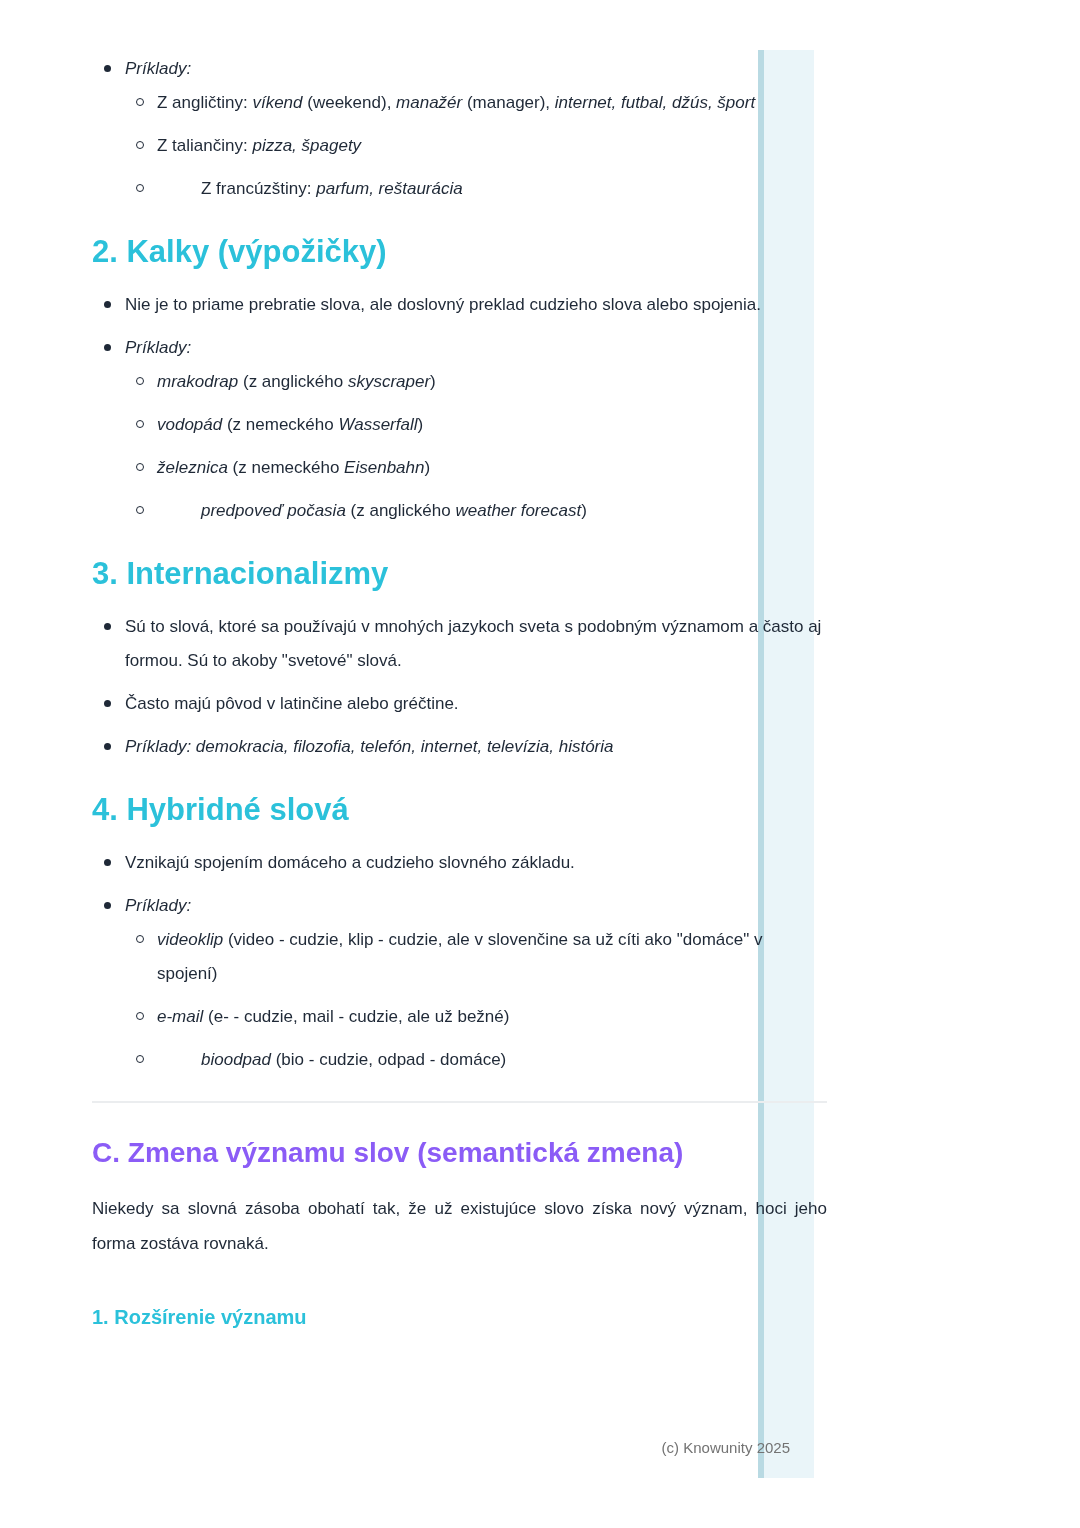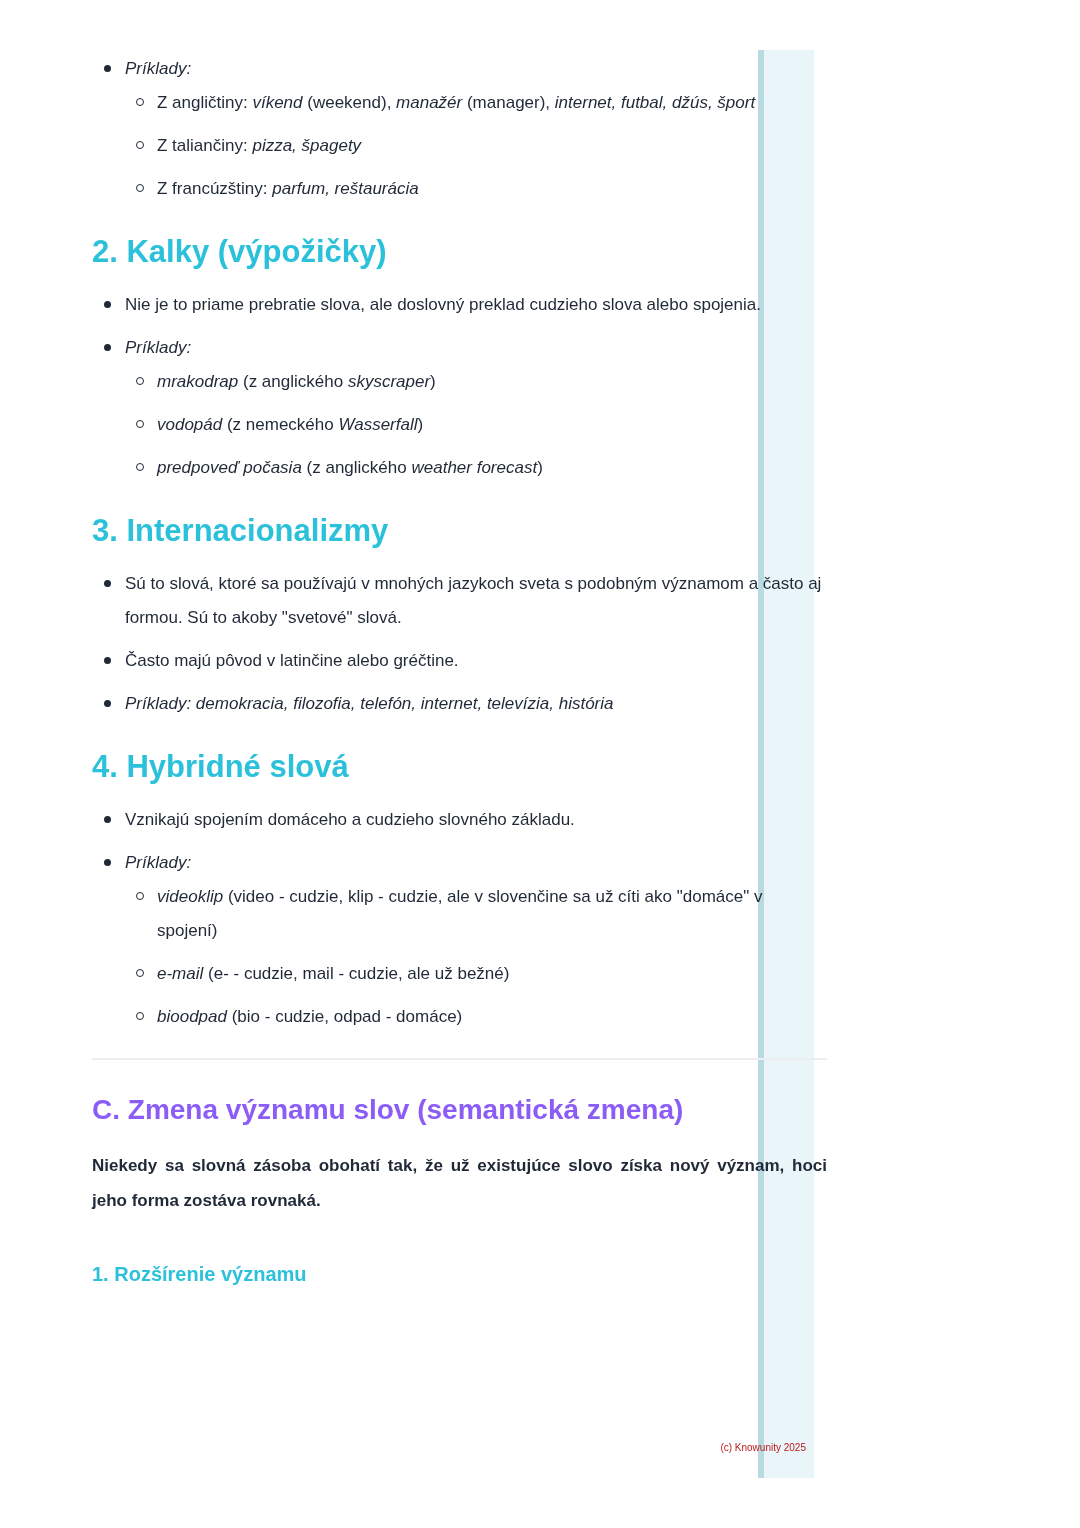--- a/index.html
+++ b/index.html
@@ -36,44 +36,44 @@
     color:#2bc1da;
     margin:40px 0 0 0;
   }
   .b1{display:flex;margin-bottom:9px;}
   .m1{
     flex:0 0 7px;width:7px;height:7px;border-radius:50%;
     background:#1f2937;
     margin:13px 14px 0 12px;
   }
   .b2{display:flex;margin-bottom:9px;}
-  .b2:last-child{margin-bottom:0;}
+  .b2:last-child{margin-bottom:0;gap:44px;}
   .m2{
     flex:0 0 8px;width:8px;height:8px;border-radius:50%;
     border:1.7px solid #1f2937;background:transparent;
     box-sizing:border-box;
     margin:12px 13px 0 11px;
   }
   .bt{flex:1;min-width:0;}
   .sublist{margin-top:0;}
   .divider{height:2px;background:#ebedef;margin-top:24px;}
-  .para{text-align:justify;line-height:35px;margin:0;font-weight:bold;}
+  .para{text-align:justify;line-height:35px;margin:0;}
   .side-strip{
     position:absolute;
     top:50px;right:48px;
     width:50px;height:1428px;
     background:#eaf5f9;
     border-left:6px solid #b9dae3;
     z-index:0;
   }
   .credit{
     position:absolute;
-    top:1438px;right:56px;
-    font-size:10px;line-height:20px;
-    color:#b91c1c;
+    top:1438px;right:72px;
+    font-size:15px;line-height:20px;
+    color:#737373;
     z-index:2;
     white-space:nowrap;
   }
 </style>
 </head>
 <body>
 
 <div class="page">
 
   <div class="side-strip"></div>
@@ -111,20 +111,24 @@
       <div class="bt">
         <div><span class="it">Príklady:</span></div>
         <div class="sublist">
           <div class="b2">
             <span class="m2"></span>
             <div class="bt"><span class="it">mrakodrap</span><span> (z anglického </span><span class="it">skyscraper</span><span>)</span></div>
           </div>
           <div class="b2">
             <span class="m2"></span>
             <div class="bt"><span class="it">vodopád</span><span> (z nemeckého </span><span class="it">Wasserfall</span><span>)</span></div>
+          </div>
+          <div class="b2">
+            <span class="m2"></span>
+            <div class="bt"><span class="it">železnica</span><span> (z nemeckého </span><span class="it">Eisenbahn</span><span>)</span></div>
           </div>
           <div class="b2">
             <span class="m2"></span>
             <div class="bt"><span class="it">predpoveď počasia</span><span> (z anglického </span><span class="it">weather forecast</span><span>)</span></div>
           </div>
         </div>
       </div>
     </div>
 
     <div class="h-section">3. Internacionalizmy</div>

